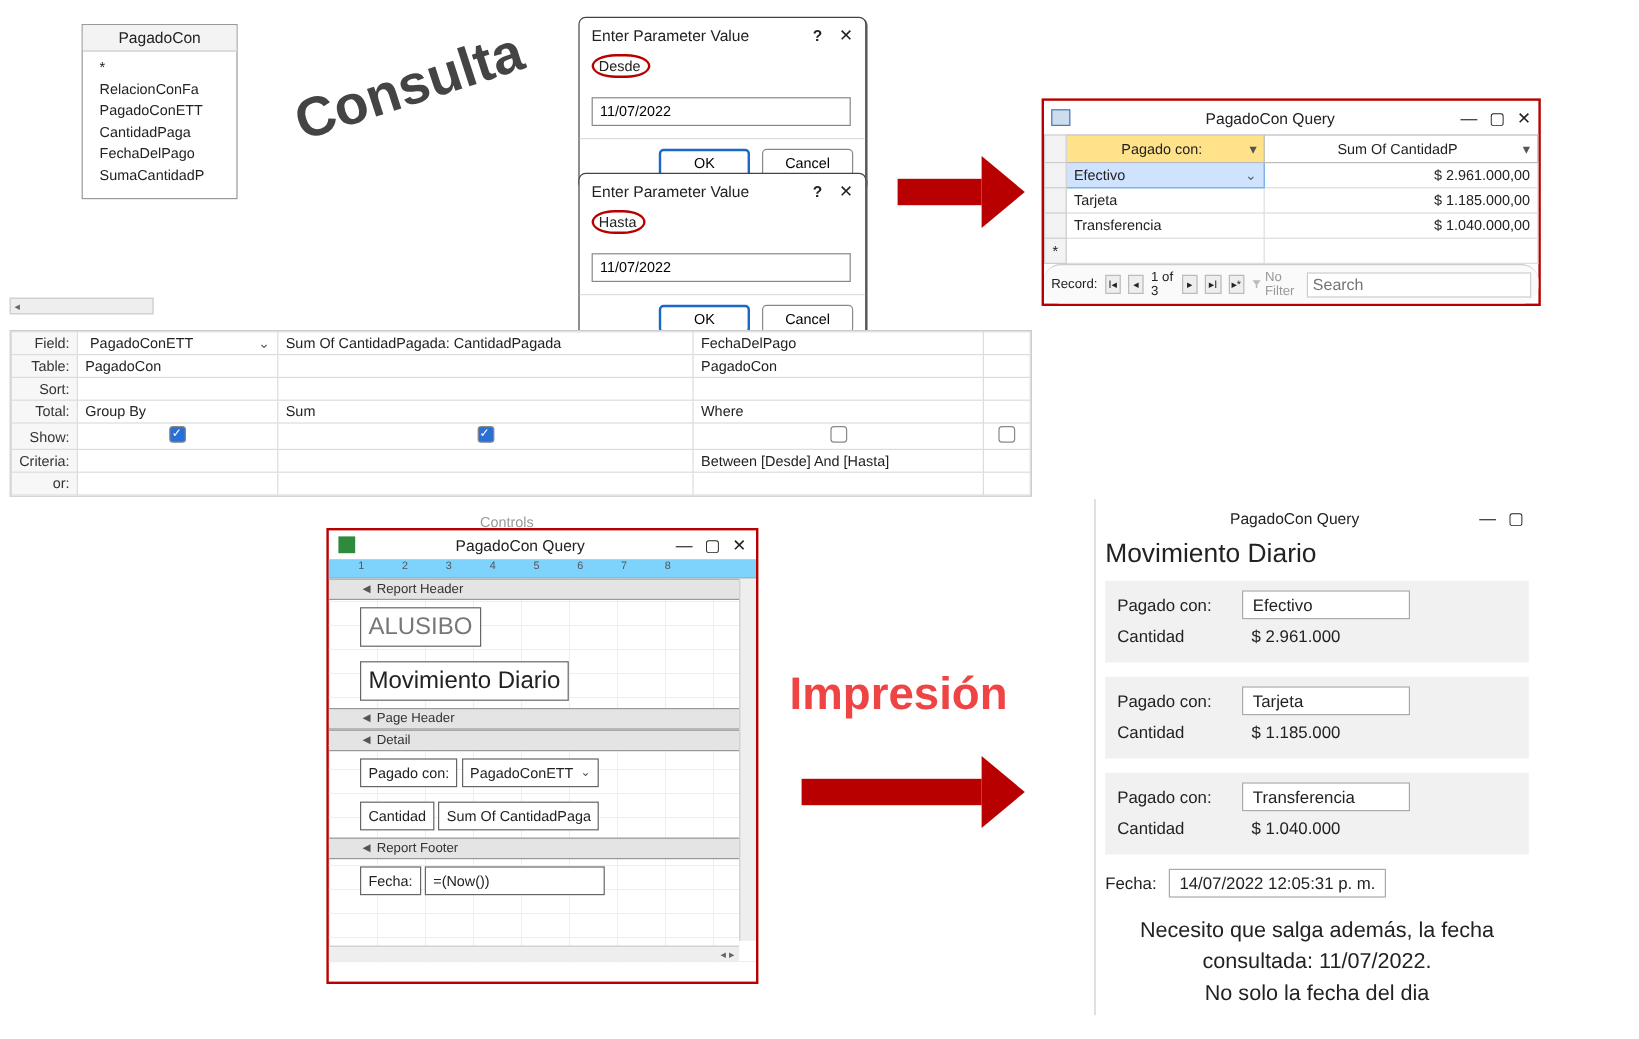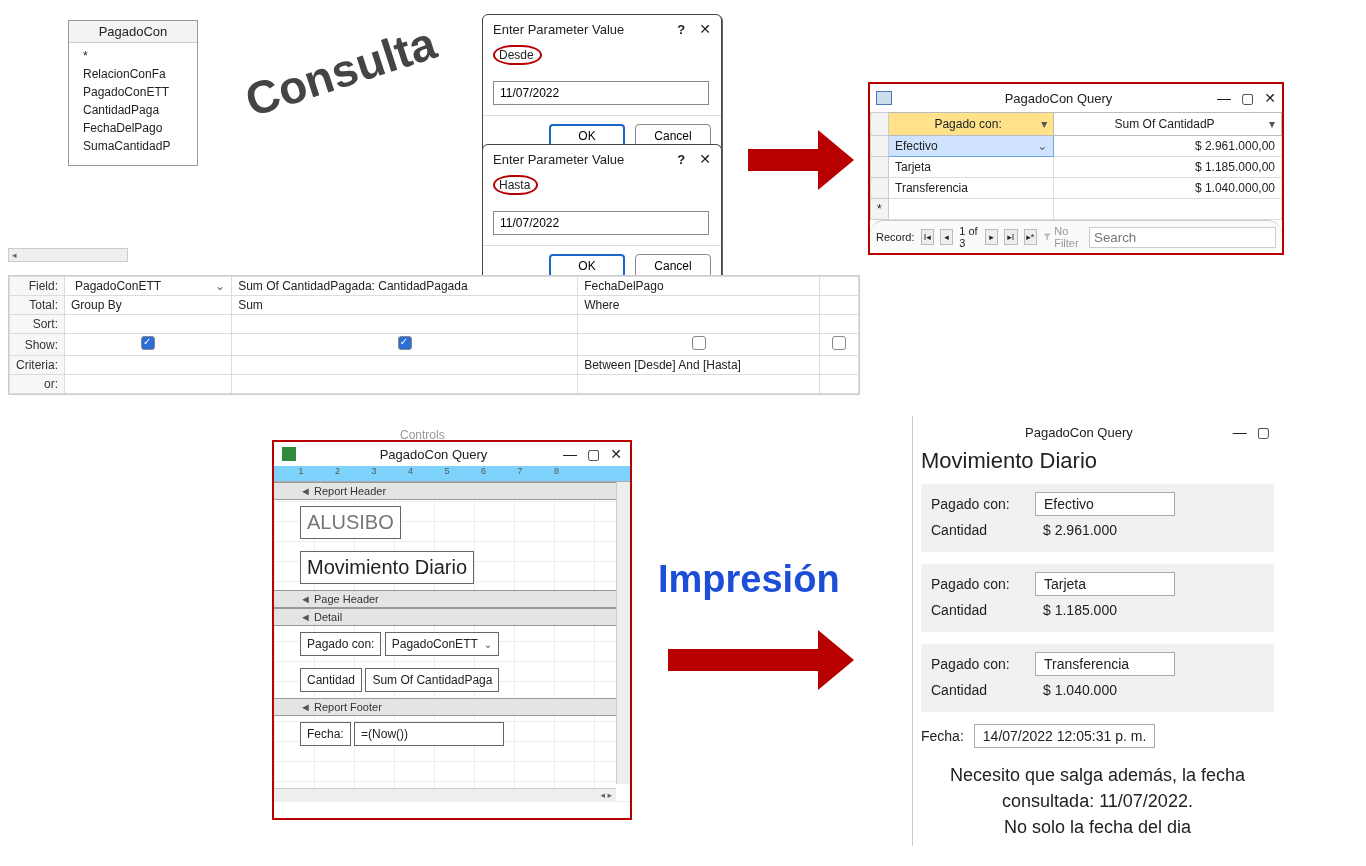--- a/index.html
+++ b/index.html
@@ -75,21 +75,21 @@
   .rptwin .row { padding:6px 0 6px 26px;}
   .rptwin .big { font-size:20px; color:#777;}
   .rptwin .lblc{ border:1px solid #666; padding:4px 6px; display:inline-block; background:#fff;}
   .rptwin .combo{border:1px solid #666; padding:4px 6px; display:inline-flex; align-items:center; background:#fff;}
   .rptwin .combo .ar{ margin-left:6px; font-size:10px; color:#555;}
   .rptwin .sbv{position:absolute; right:0; top:0; bottom:18px; width:14px; background:#eee; border-left:1px solid #ccc;}
   .rptwin .sbh{position:absolute; left:0; right:14px; bottom:0; height:14px; background:#eee; border-top:1px solid #ccc; display:flex; justify-content:flex-end;}
   .rptwin .sbh::before{content:"◂ ▸"; color:#666; font-size:9px; padding:1px 4px;}
   .controls-cut{ left:400px; top:428px; font-size:12px; color:#999;}
 
-  .impresion { left:658px; top:560px; font:700 38px/1 Arial,sans-serif; color:#1d4ed8; }
+  .impresion { left:658px; top:560px; font:700 38px/1 Arial,sans-serif; color:#ef4444; }
 
   
   .preview { left:912px; top:416px; width:370px; border-left:1px solid #ccc; padding:6px 8px; background:#fff;}
   .preview .titlebar{display:flex; align-items:center; padding:2px 4px;}
   .preview .titlebar .ttl{flex:1; text-align:center; font-size:13px;}
   .preview .titlebar .wc{display:flex; gap:10px; font-size:14px;}
   .preview h2{ margin:6px 0 10px; font-size:22px; font-weight:400; color:#222;}
   .preview .blk{ background:#f1f1f1; padding:8px 10px; margin-bottom:12px; font-size:14px;}
   .preview .blk .r{display:flex; align-items:center; margin-bottom:6px;}
   .preview .blk .r .l{ width:104px;}
@@ -214,32 +214,39 @@
   <table>
     <tbody>
         <tr>
       <td class="lbl">Field:</td>
       <td><span class="fsel" style="padding:1px 4px;">PagadoConETT</span><span style="float:right;color:#666;">⌄</span></td>
       <td>Sum Of CantidadPagada: CantidadPagada</td>
       <td>FechaDelPago</td>
       <td></td>
     </tr>
     <tr>
+      <td class="lbl">Table:</td>
+      <td>PagadoCon</td>
+      <td></td>
+      <td>PagadoCon</td>
+      <td></td>
+    </tr>
+    <tr>
+      <td class="lbl">Sort:</td>
+      <td></td>
+          <td></td>
+          <td></td>
+          <td></td>
+    </tr>
+    <tr>
       <td class="lbl">Total:</td>
       <td>Group By</td>
       <td>Sum</td>
       <td>Where</td>
       <td></td>
-    </tr>
-    <tr>
-      <td class="lbl">Sort:</td>
-      <td></td>
-          <td></td>
-          <td></td>
-          <td></td>
     </tr>
     <tr>
       <td class="lbl">Show:</td>
       <td style="text-align:center"><span class="chk on"></span></td>
       <td style="text-align:center"><span class="chk on"></span></td>
       <td style="text-align:center"><span class="chk"></span></td>
       <td style="text-align:center"><span class="chk"></span></td>
     </tr>
     <tr>
       <td class="lbl">Criteria:</td>

